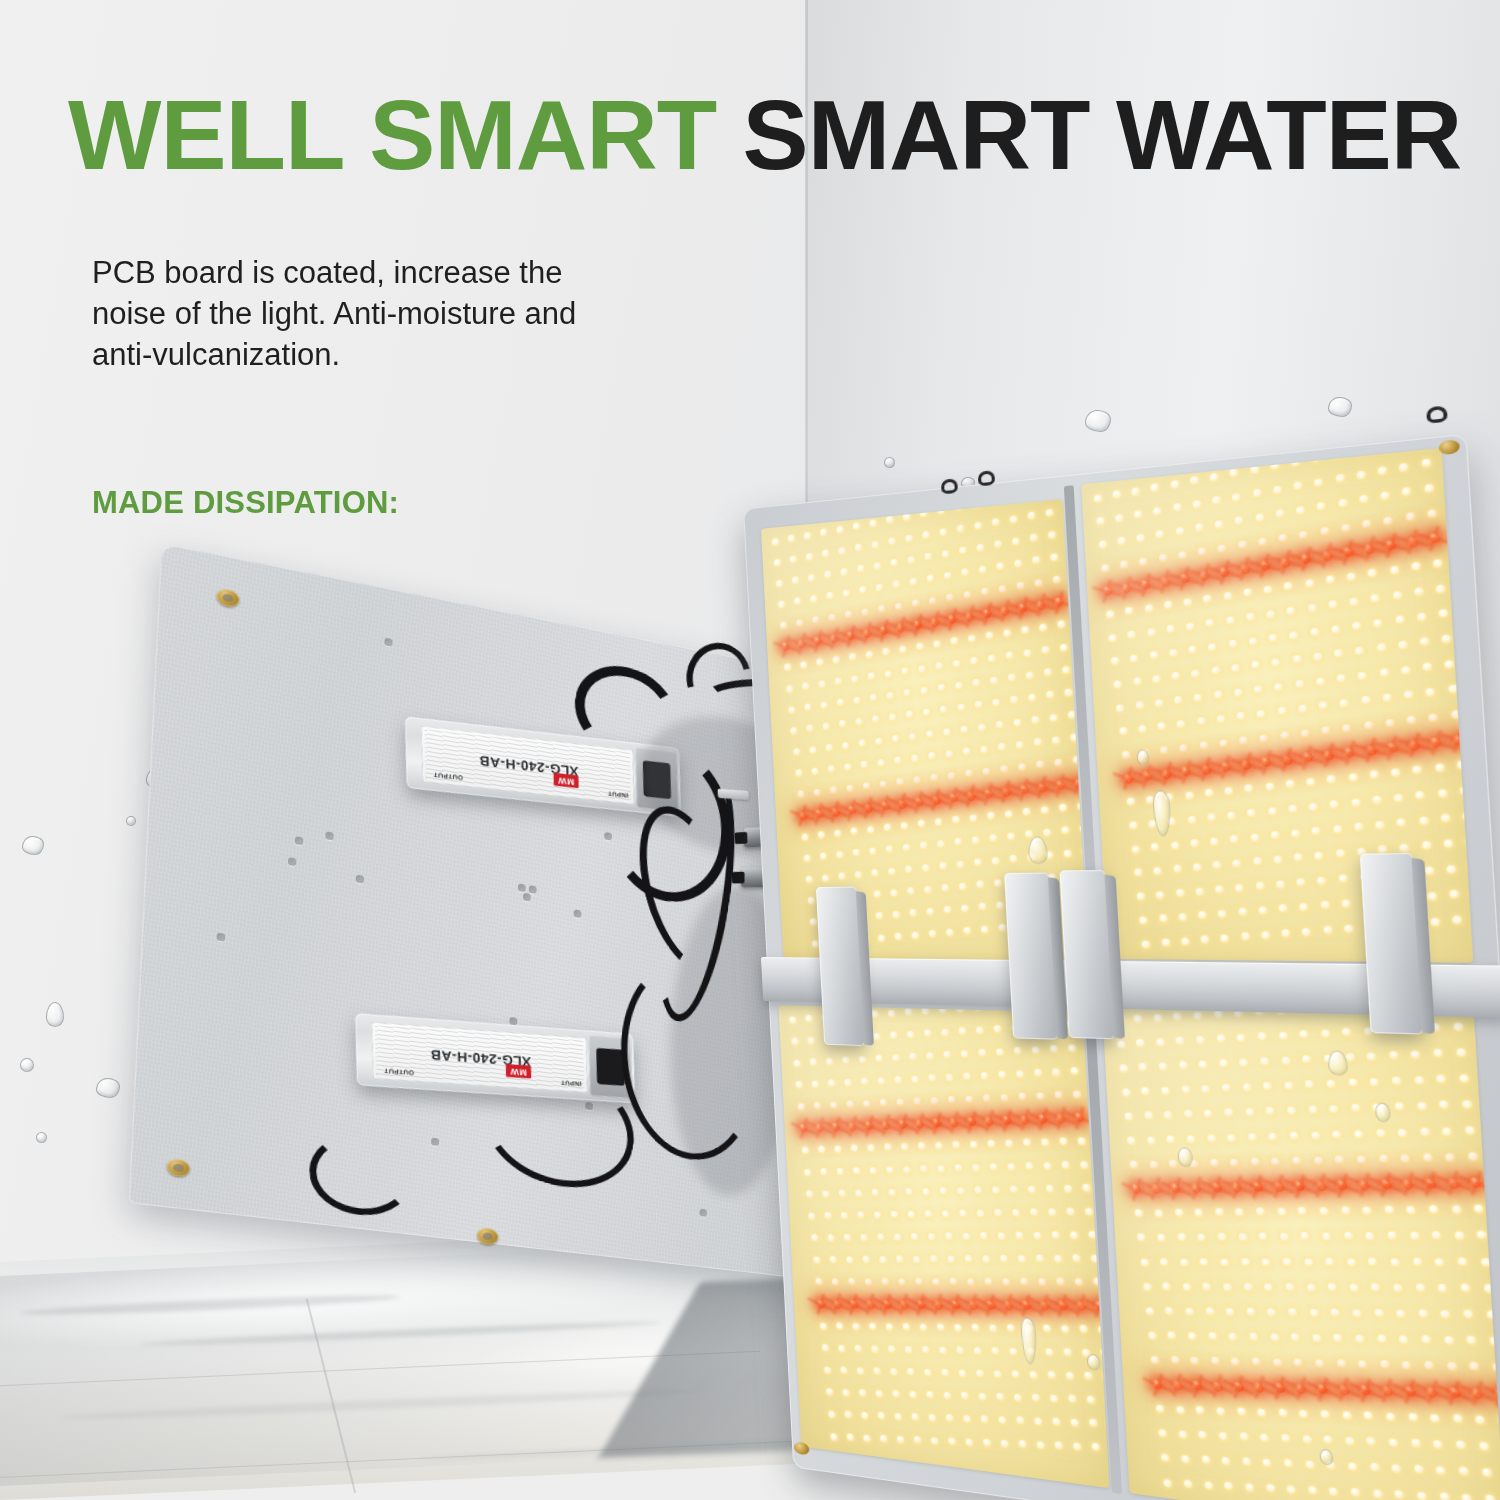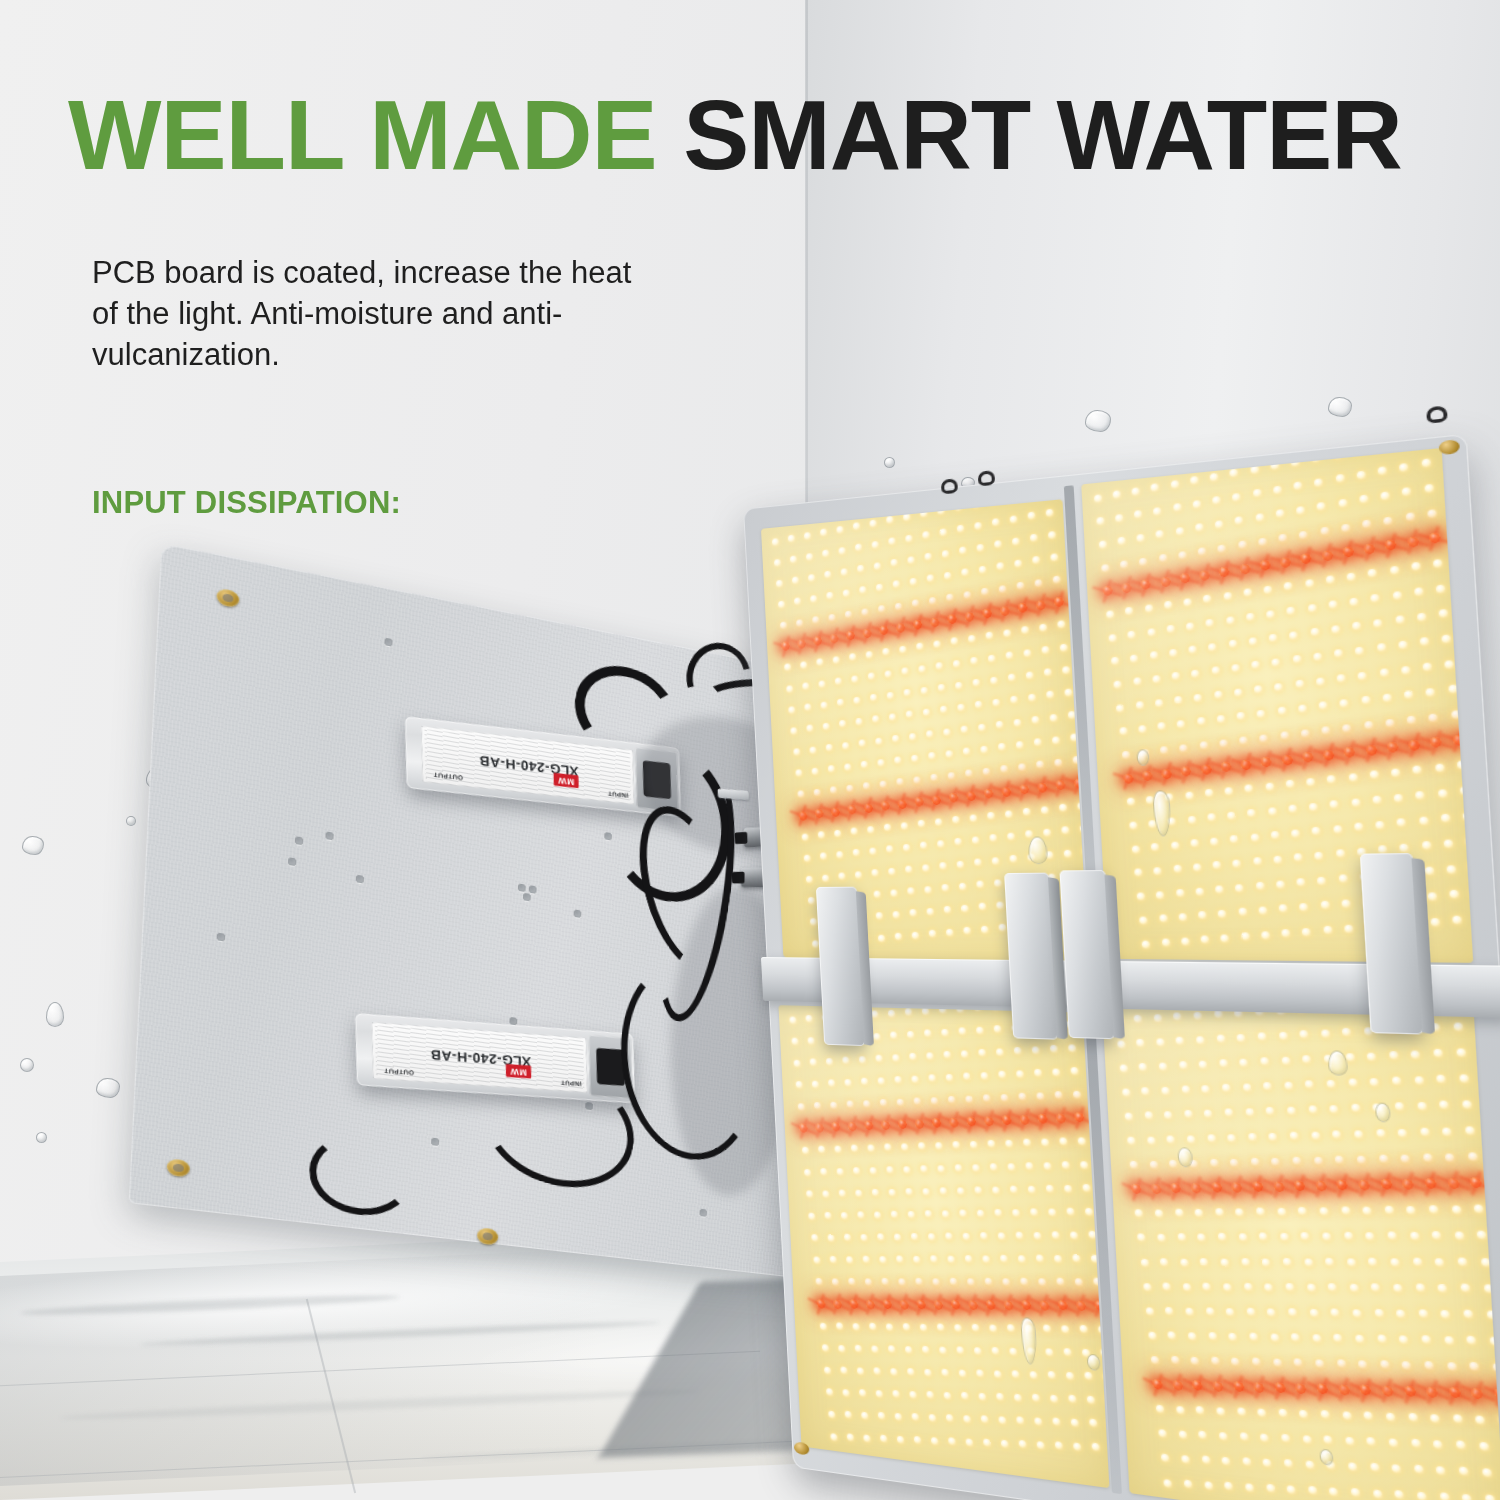--- a/index.html
+++ b/index.html
@@ -1860,22 +1860,22 @@
     <div class="board-drop" style="left:556px; top:572px; width:12px; height:17px; border-radius:50%;"></div>
     <div class="board-drop" style="left:388px; top:620px; width:13px; height:18px; border-radius:50%;"></div>
     <div class="board-drop" style="left:236px; top:788px; width:14px; height:44px; border-radius:46% 54% 50% 50%/28% 28% 72% 72%;"></div>
     <div class="board-drop" style="left:296px; top:816px; width:12px; height:15px; border-radius:50%;"></div>
     <div class="board-drop" style="left:494px; top:878px; width:11px; height:14px; border-radius:50%;"></div>
   </div>
 
 </div>
 
 <div class="headline">
-  <span class="g">WELL MADE</span><span class="k"> SMART WATER</span>
+  <span class="g">WELL SMART</span><span class="k"> SMART WATER</span>
 </div>
 
 <section class="feat feat-1">
-  <p>PCB board is coated, increase the heat of the light. Anti-moisture and anti-vulcanization.</p>
+  <p>PCB board is coated, increase the noise of the light. Anti-moisture and anti-vulcanization.</p>
 </section>
 
 <section class="feat feat-2">
-  <h3>INPUT DISSIPATION:</h3>
+  <h3>MADE DISSIPATION:</h3>
 </section>
 
 </body></html>

